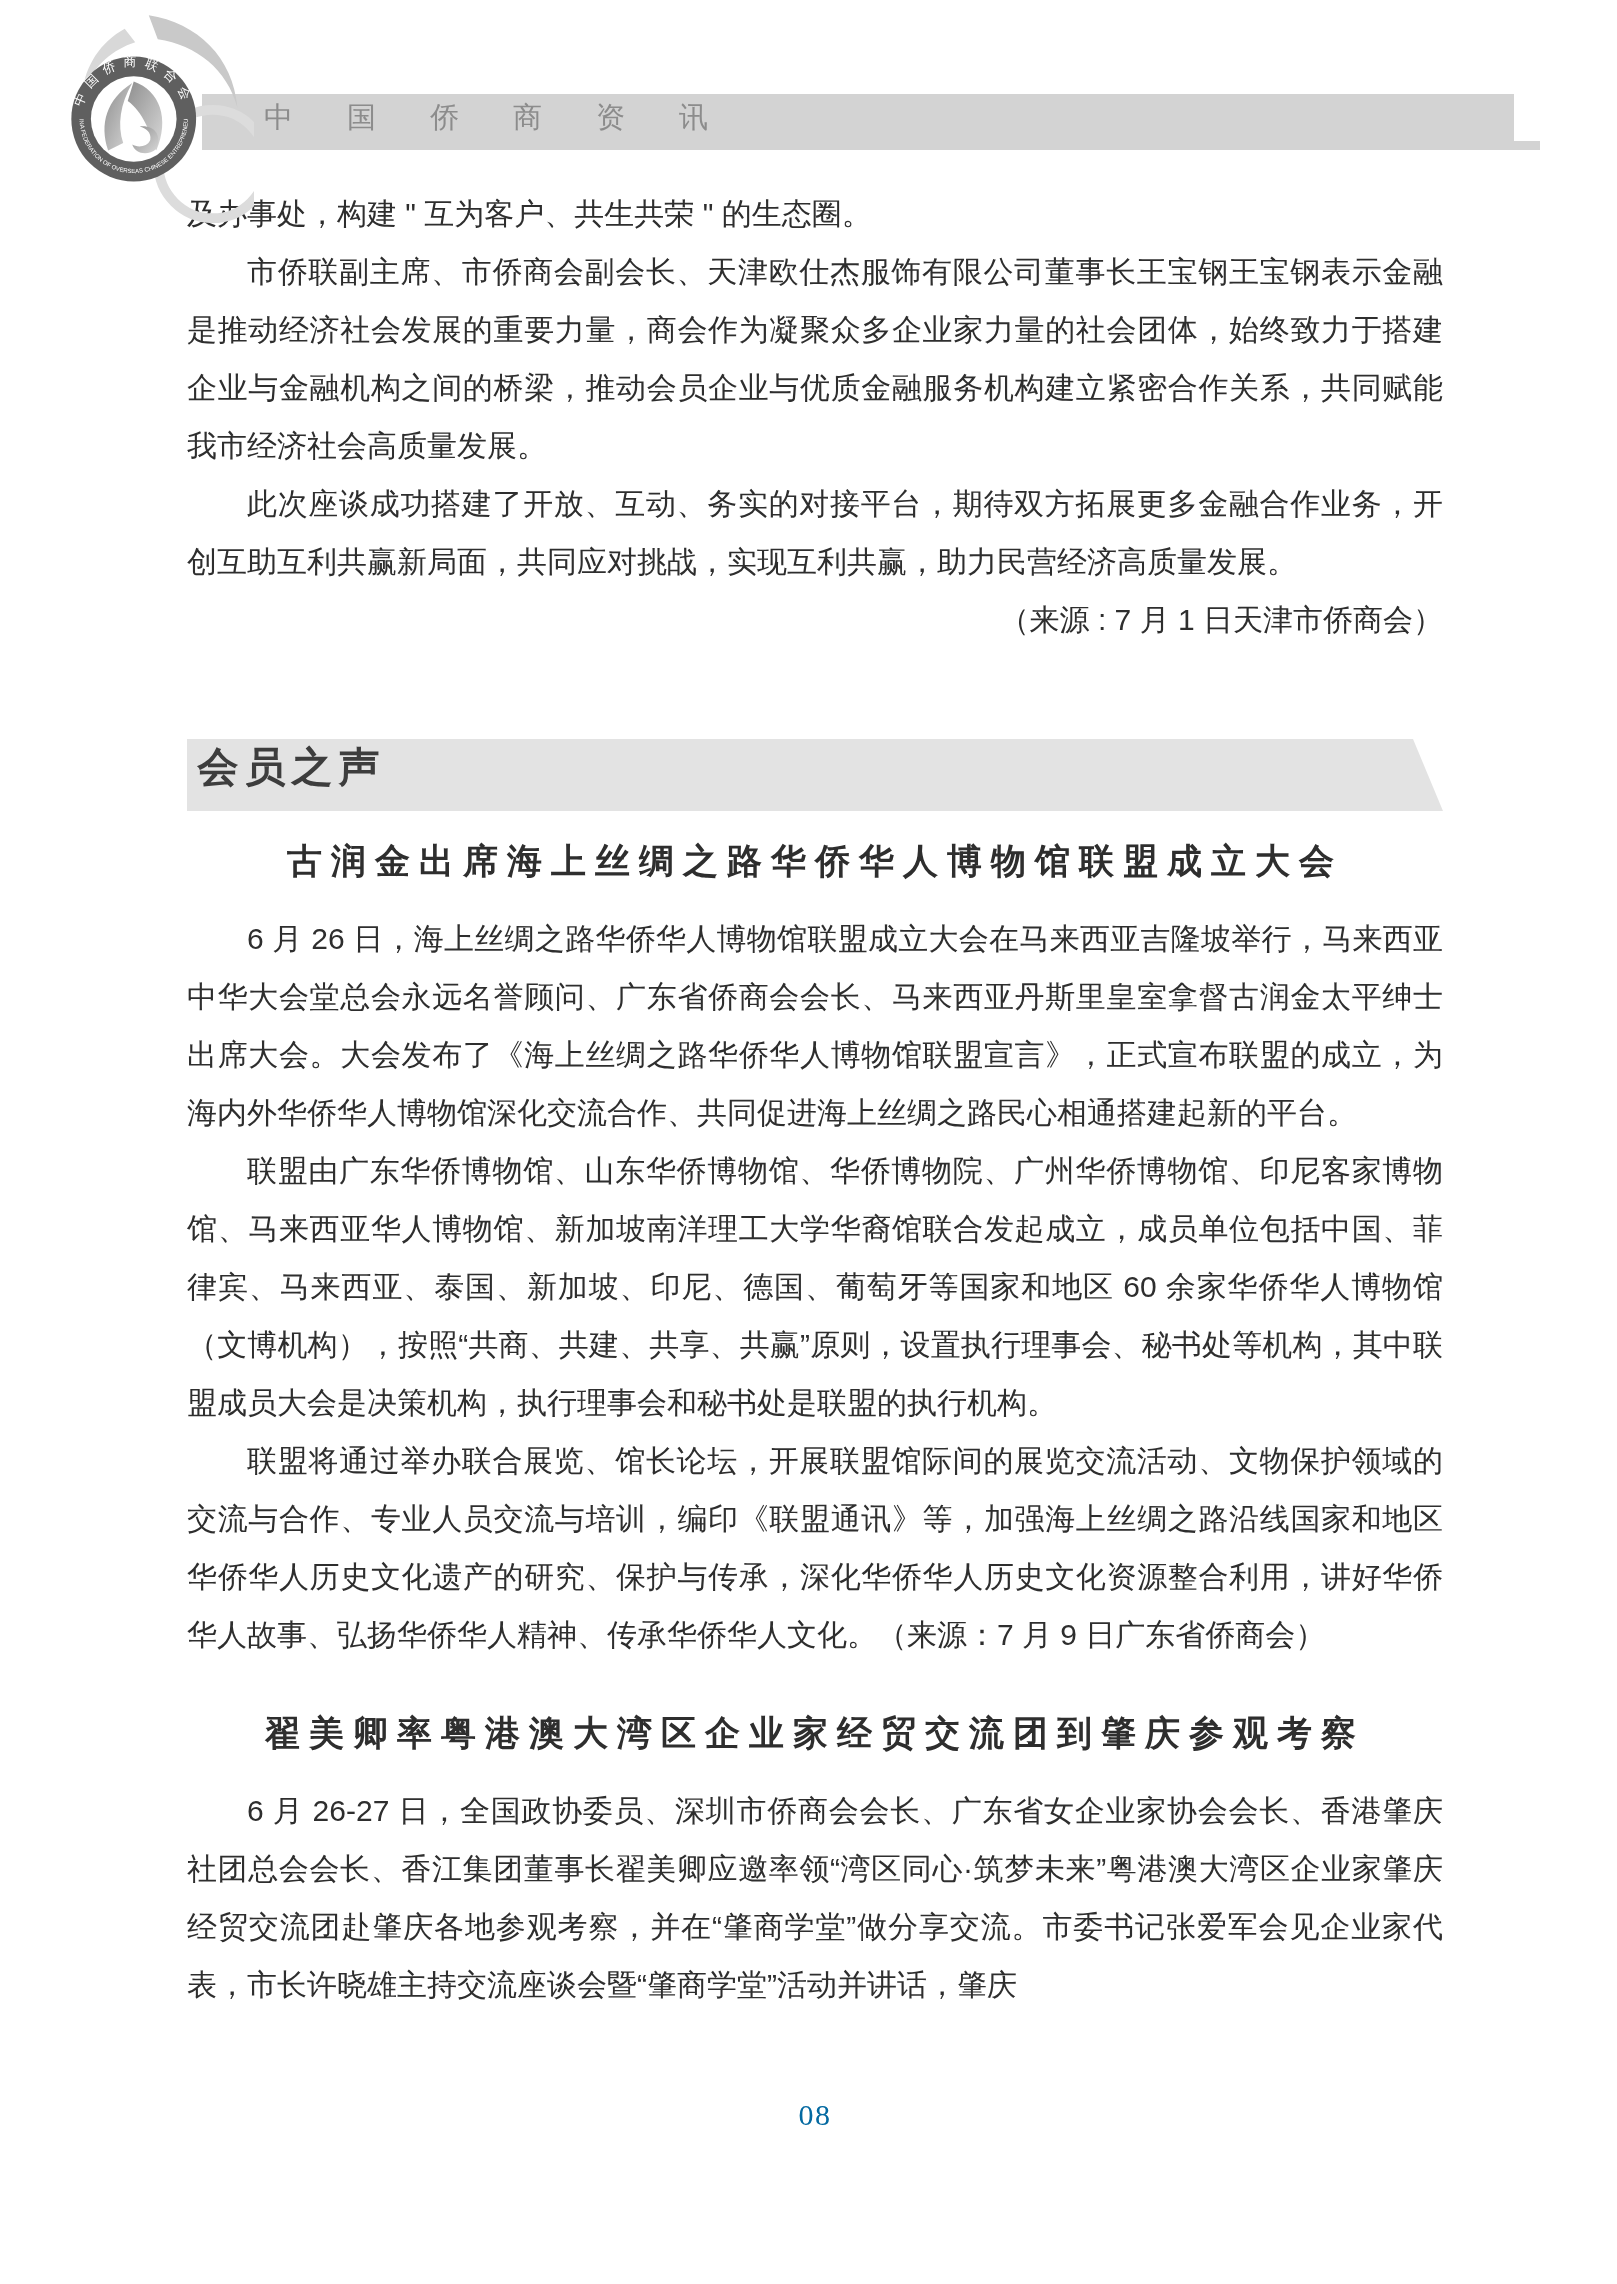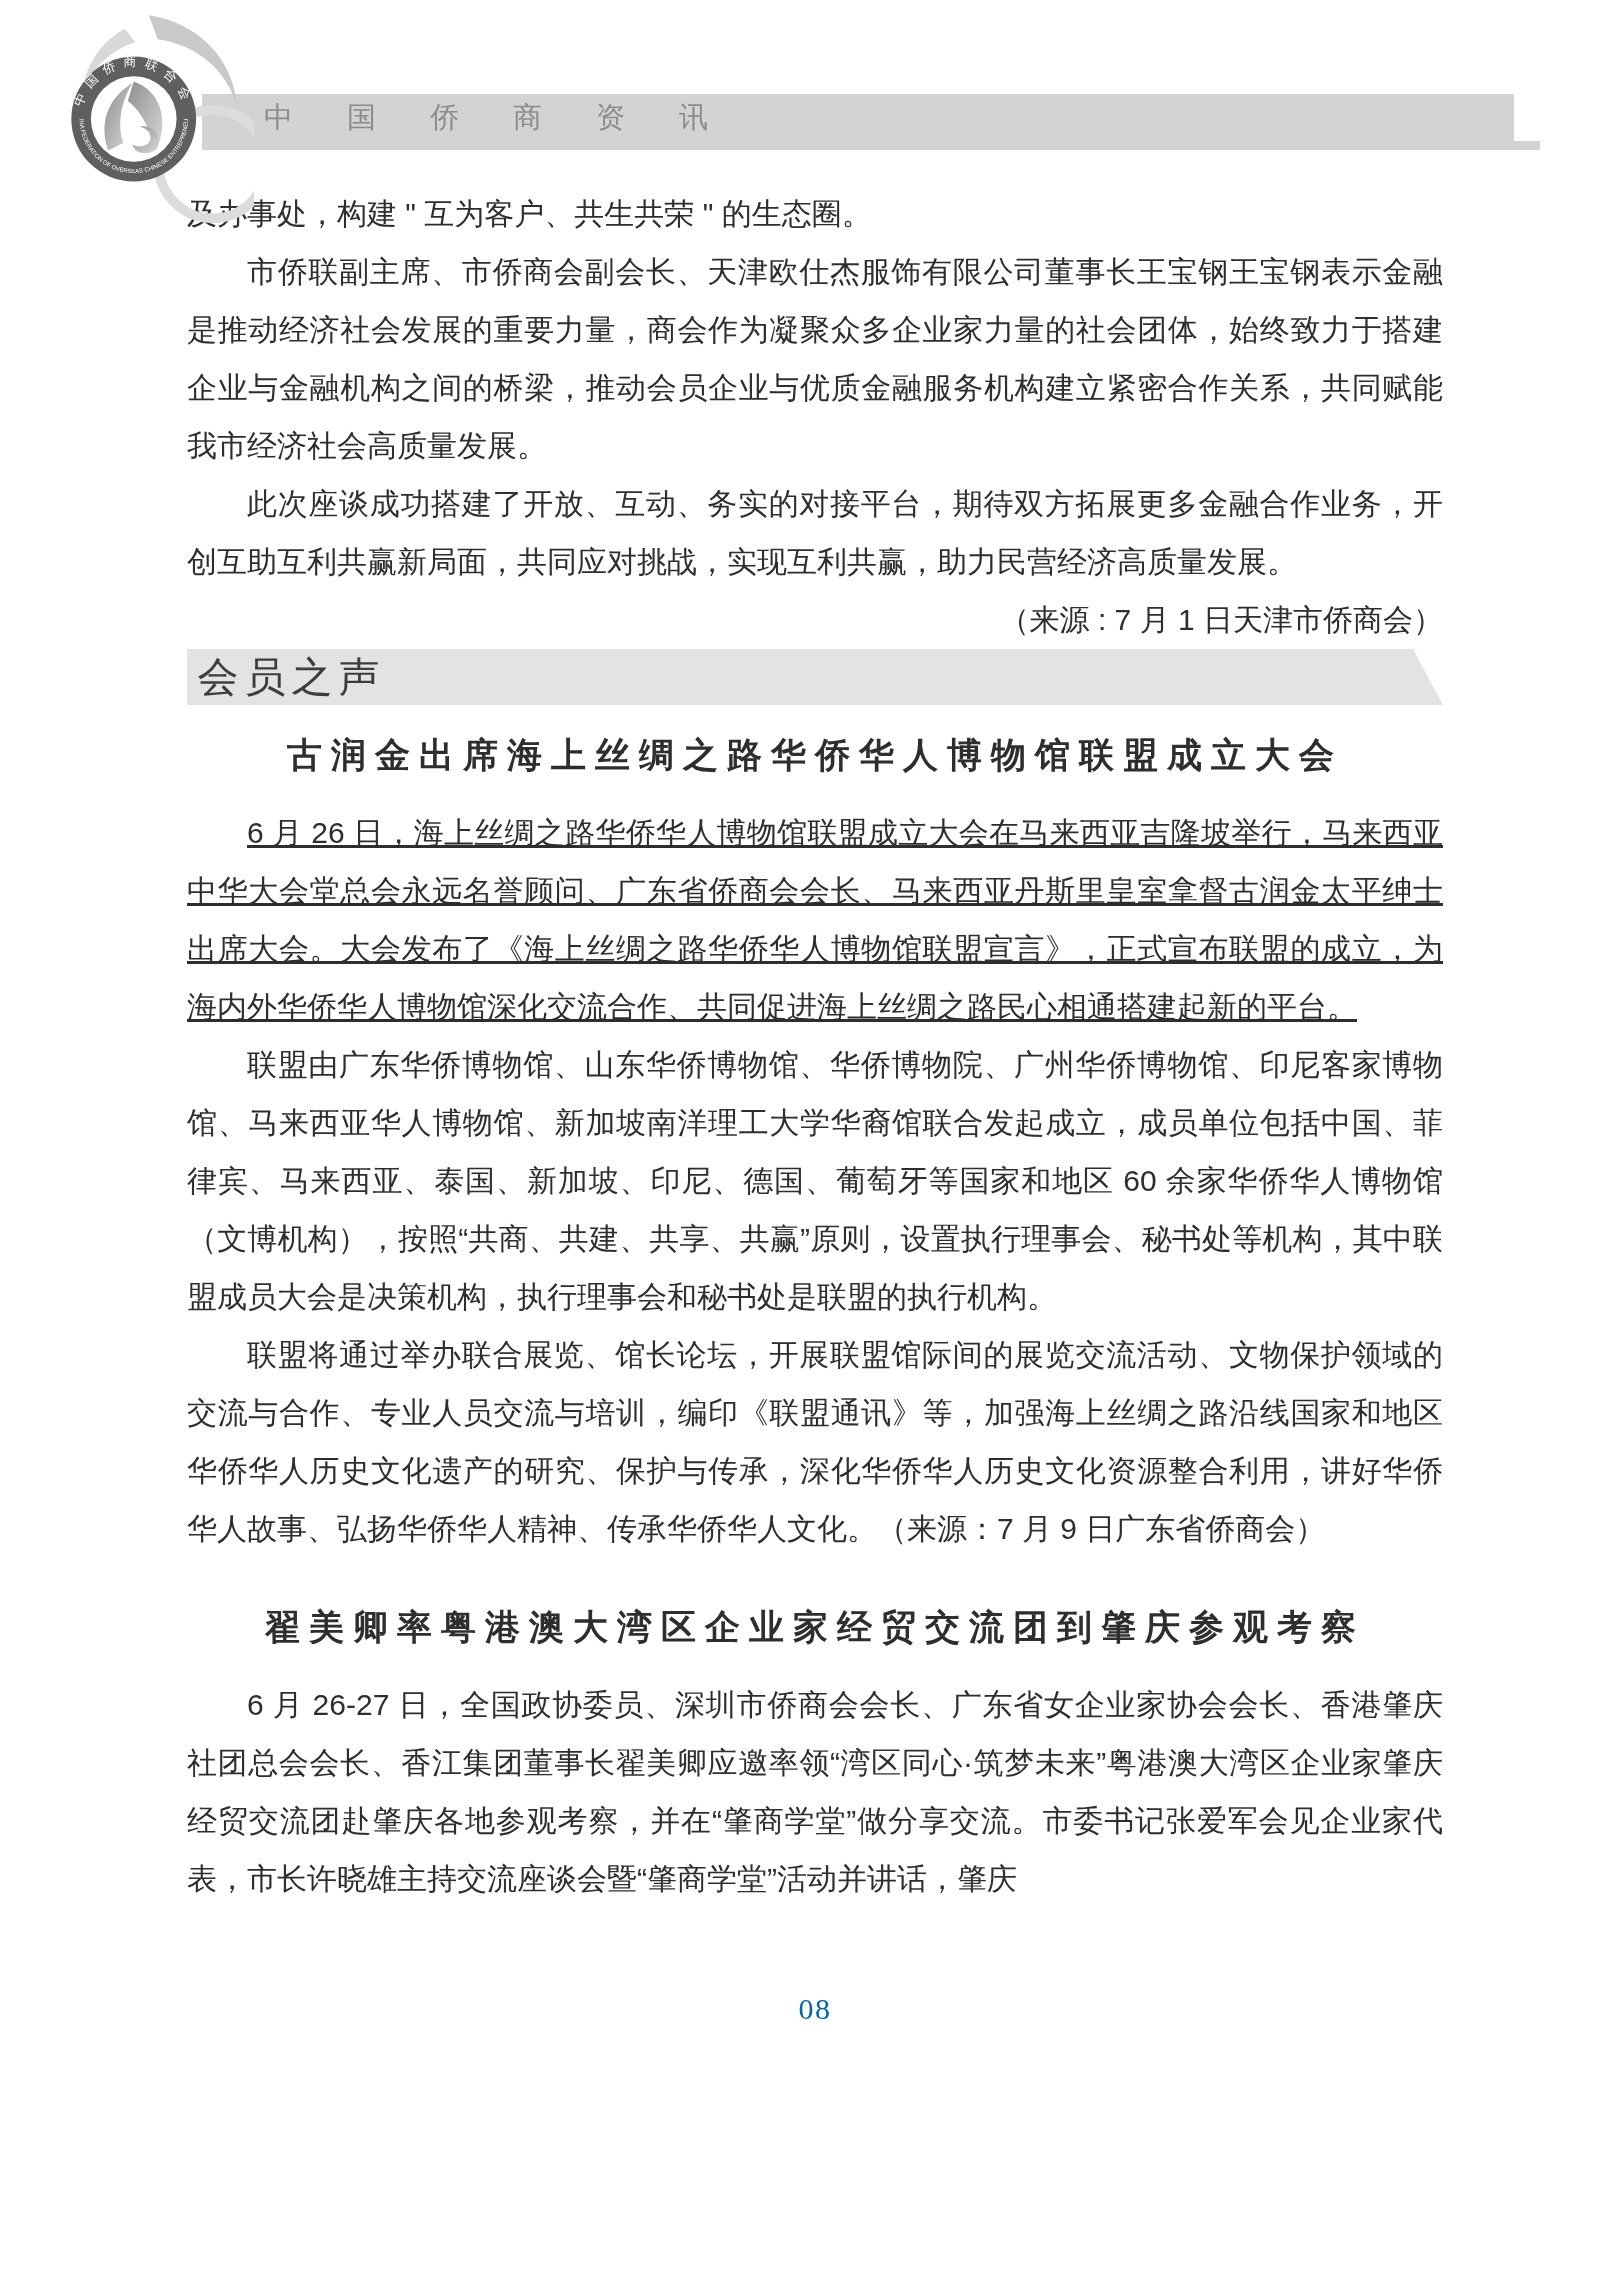--- a/index.html
+++ b/index.html
@@ -39,39 +39,40 @@
     position:absolute; left:187px; top:185px;
     width:1256px;
     font-size:30px; line-height:58px;
     text-align:justify;
   }
   .content p { margin:0; }
   .indent { text-indent:60px; }
   .source-line { text-align:right; }
 
   .section-band {
-    width:1256px; height:56px;
+    margin-top:90px;
+    width:1256px; height:72px;
     background:#e3e3e3;
     clip-path:polygon(0 0, calc(100% - 30px) 0, 100% 100%, 0 100%);
     line-height:56px;
     font-family:"Liberation Serif", serif;
-    font-weight:400; font-size:41px;
+    font-weight:700; font-size:41px;
     letter-spacing:6px; color:#3d3d3d;
     padding-left:10.5px; box-sizing:border-box;
     text-align:left; text-indent:0;
   }
 
   .article-title {
     font-size:35px; font-weight:700;
     line-height:41px;
     text-align:center; letter-spacing:9px;
     color:#2e2e2e;
   }
   .article-title.second { margin-top:48px; }
-  .first-para { margin-top:47px;text-decoration:underline; }
+  .first-para { margin-top:47px; }
   .first-para-2 { margin-top:36px; }
 
   .page-number {
     margin-top:72px;
     text-align:center;
     font-family:"Liberation Serif", serif;
     font-size:30px; letter-spacing:1.5px;
     color:#0369a1; text-indent:0;
   }
 </style>

